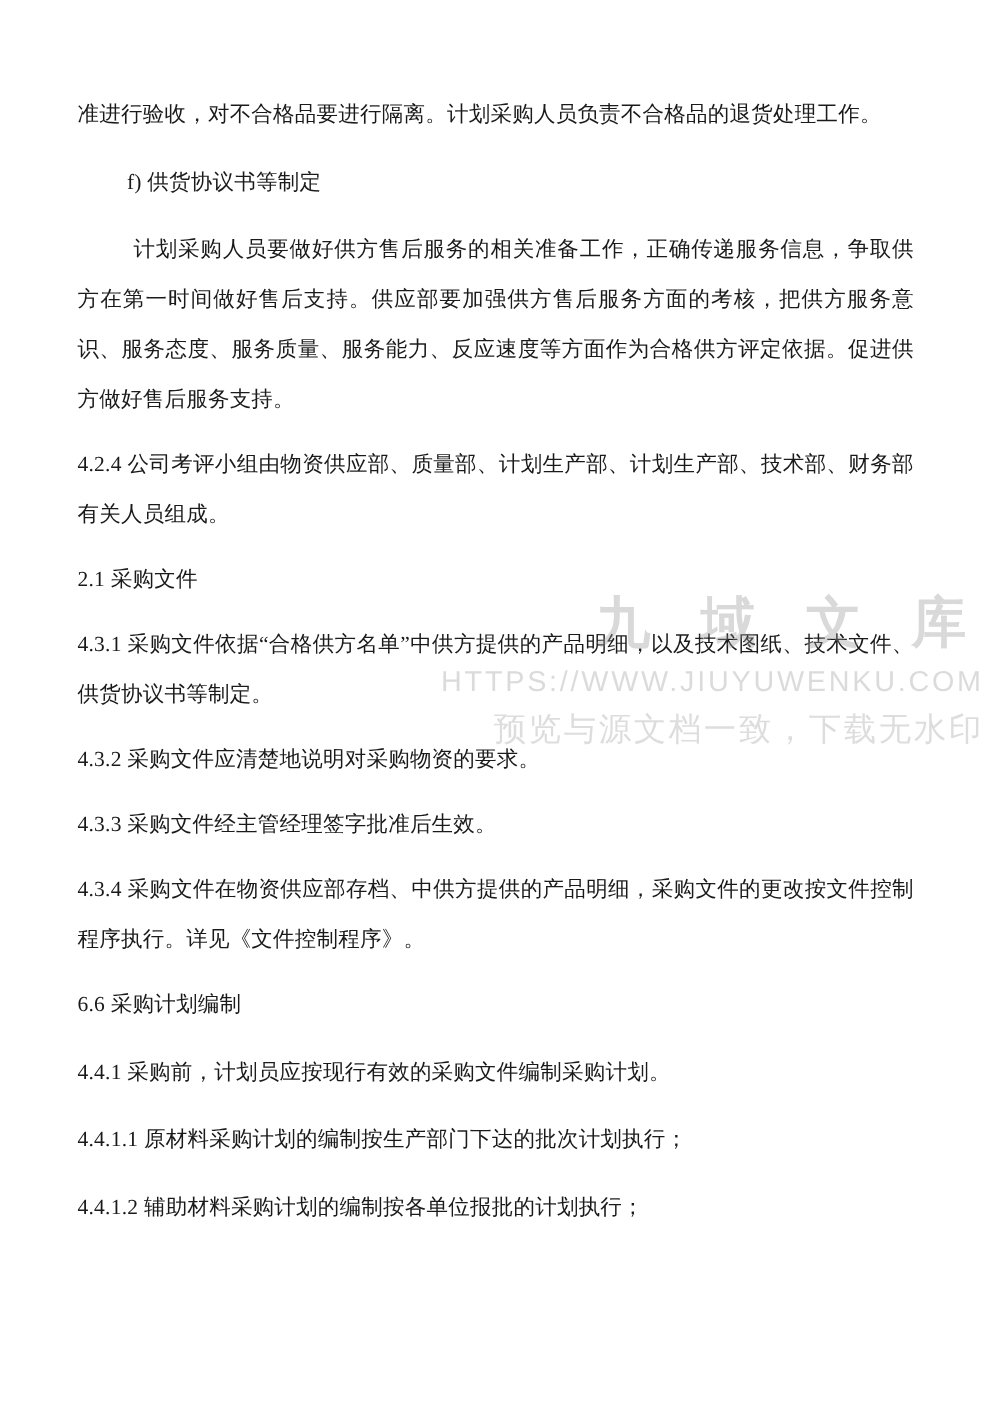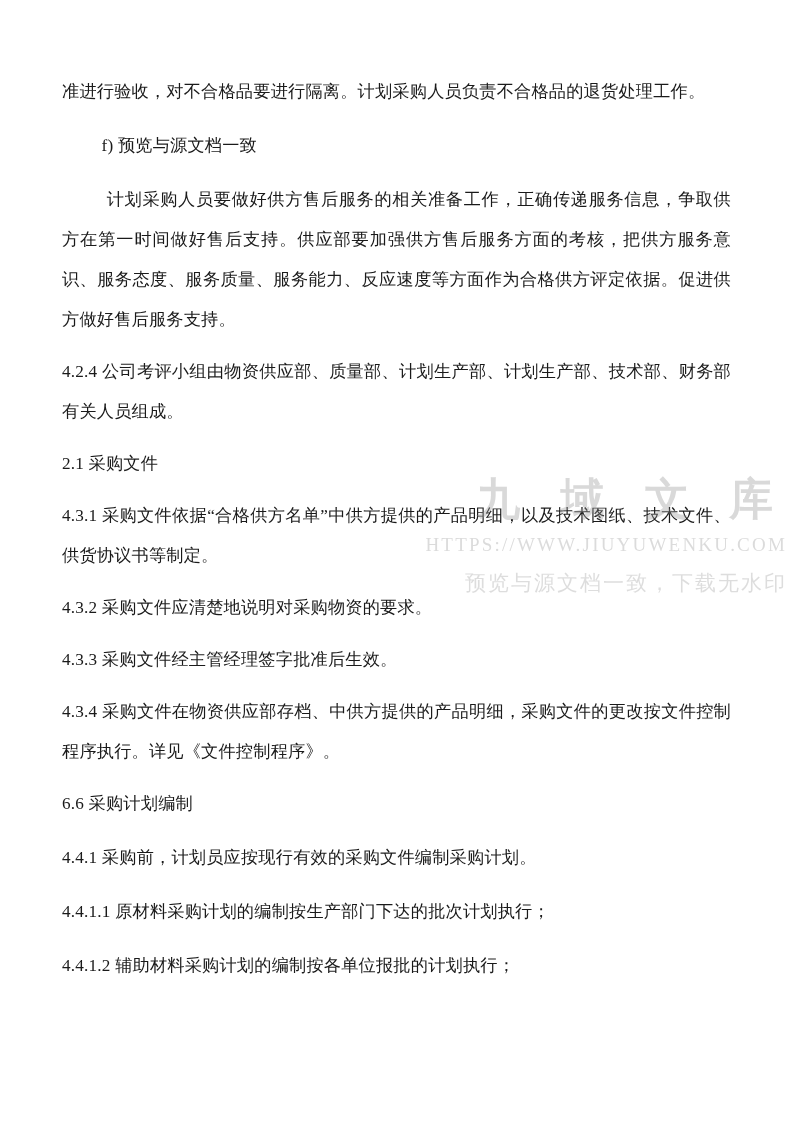--- a/index.html
+++ b/index.html
@@ -54,47 +54,47 @@
   .wm-title {
     font-size: 44px;
     font-weight: bold;
     color: rgba(150,150,150,0.36);
     letter-spacing: 14px;
     font-family: "Liberation Sans", "DejaVu Sans", sans-serif;
     line-height: 54px;
     text-indent: 14px;
   }
   .wm-url {
-    font-size: 19px;
+    font-size: 23px;
     color: rgba(150,150,150,0.34);
     letter-spacing: 2.2px;
-    font-family: Liberation Serif, serif;
+    font-family: Liberation Sans, sans-serif;
     line-height: 34px;
     margin-top: 2px;
   }
   .wm-sub {
-    font-size: 21px;
+    font-size: 26px;
     color: rgba(150,150,150,0.32);
     letter-spacing: 2px;
     font-family: "Liberation Sans", "DejaVu Sans", sans-serif;
     line-height: 34px;
     margin-top: 4px;
   }
 </style>
 </head>
 <body>
 
 <div class="page">
 
   <div class="doc-body">
 
     <p class="para">准进行验收，对不合格品要进行隔离。计划采购人员负责不合格品的退货处理工作。</p>
     <div class="gap-md"></div>
 
-    <p class="para indent1">f) 预览与源文档一致</p>
+    <p class="para indent1">f) 供货协议书等制定</p>
     <div class="gap-md"></div>
 
     <p class="para indent2">计划采购人员要做好供方售后服务的相关准备工作，正确传递服务信息，争取供方在第一时间做好售后支持。供应部要加强供方售后服务方面的考核，把供方服务意识、服务态度、服务质量、服务能力、反应速度等方面作为合格供方评定依据。促进供方做好售后服务支持。</p>
     <div class="gap-sm"></div>
 
     <p class="para">4.2.4  公司考评小组由物资供应部、质量部、计划生产部、计划生产部、技术部、财务部有关人员组成。</p>
     <div class="gap-sm"></div>
 
     <p class="para">2.1  采购文件</p>
     <div class="gap-sm"></div>

